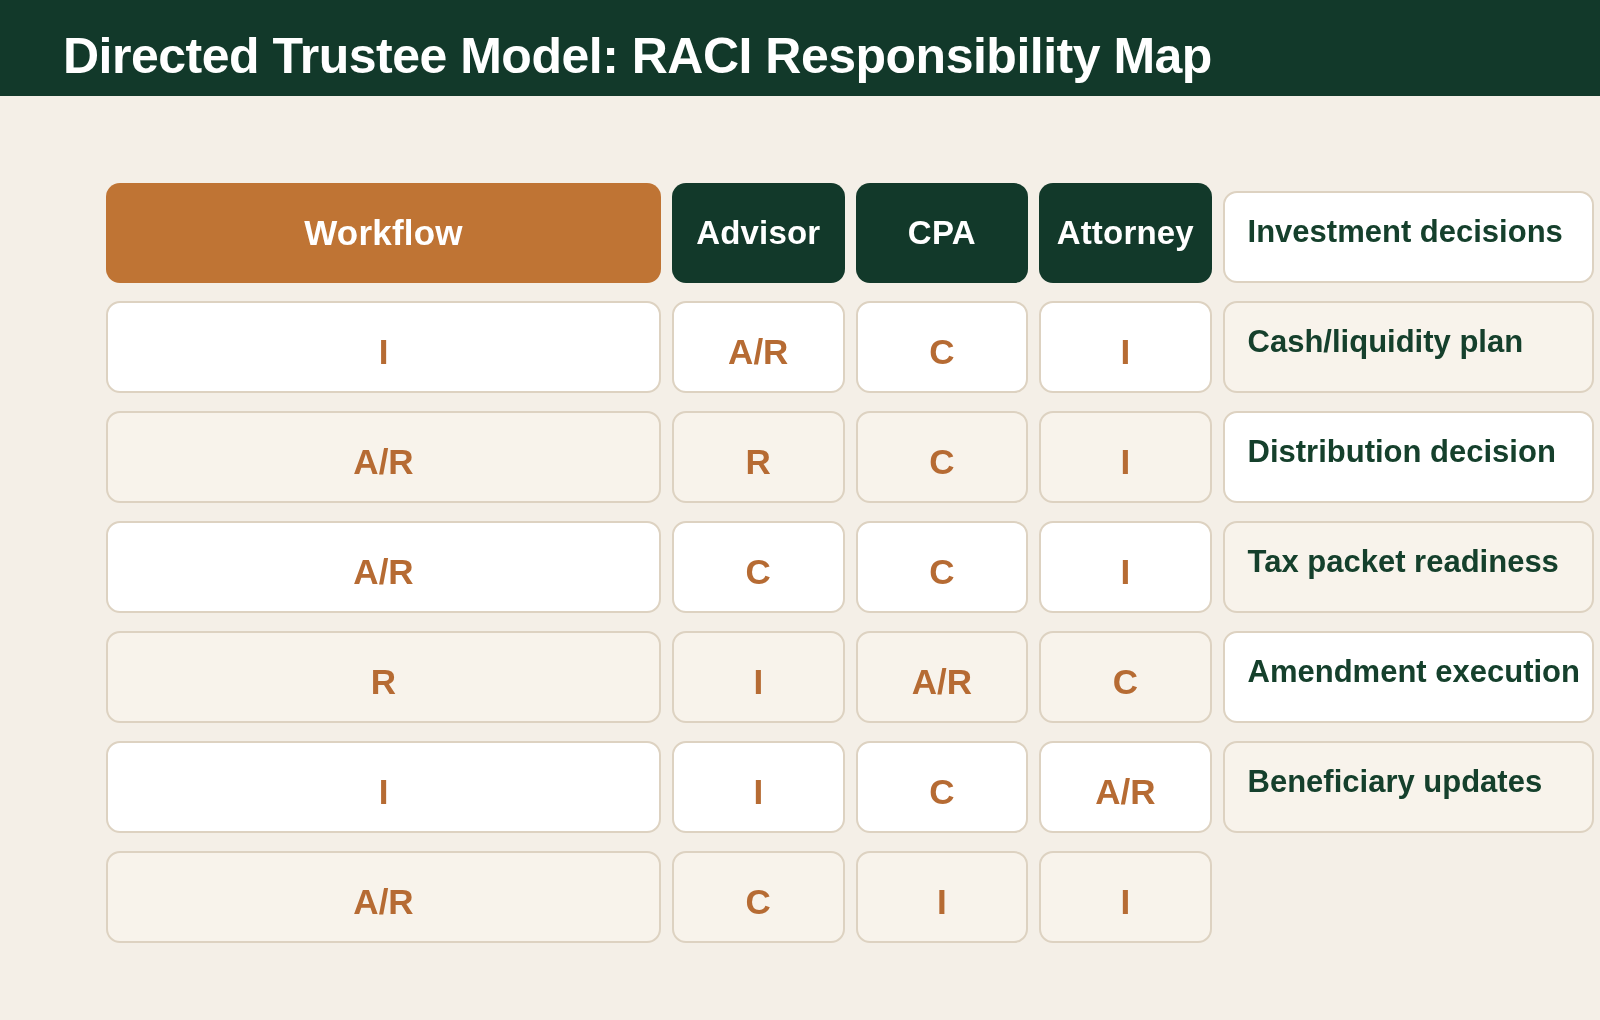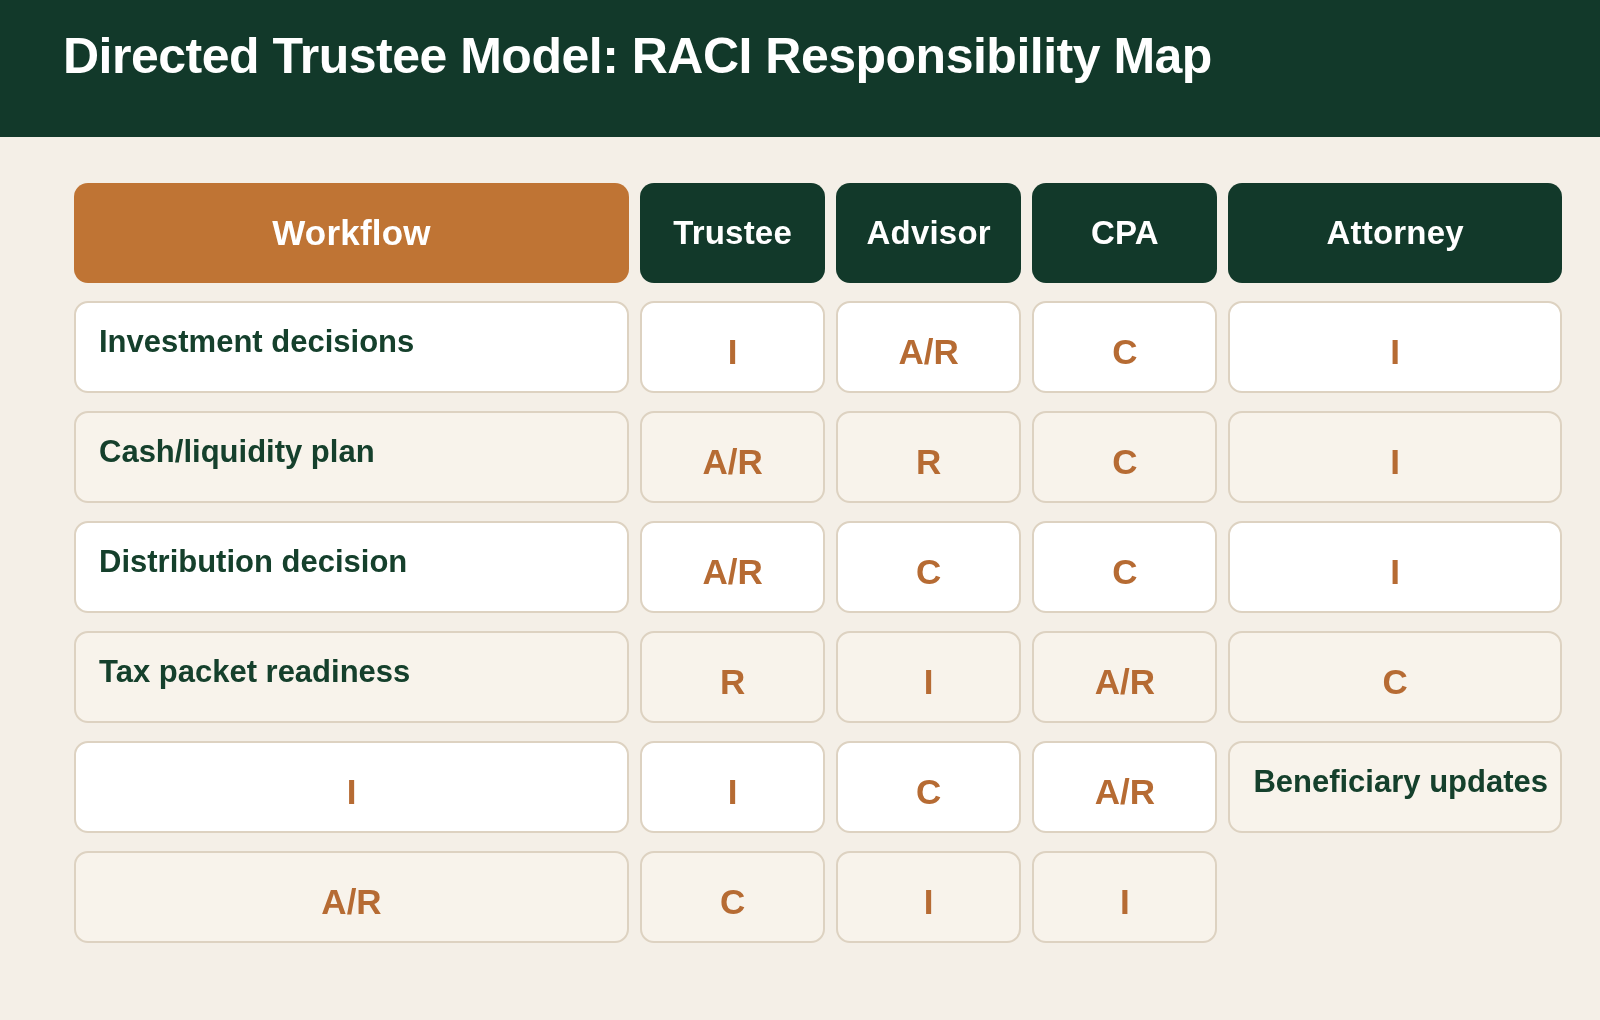--- a/index.html
+++ b/index.html
@@ -4,21 +4,21 @@
 <style>
   * { margin: 0; padding: 0; box-sizing: border-box; }
   html, body {
     width: 1600px; height: 1020px;
     background: #f4efe7;
     font-family: "Liberation Sans", sans-serif;
     overflow: hidden;
     position: relative;
   }
   .banner {
-    width: 1600px; height: 137px;
+    width: 1600px; height: 96px;
     background: #12392a;
     padding: 31px 0 0 63px;
   }
   .banner .title {
     color: #ffffff;
     font-size: 50px;
     font-weight: bold;
     line-height: 1.0;
     letter-spacing: -0.5px;
     white-space: nowrap;
@@ -27,21 +27,21 @@
     color: #dddddl;
     color: #dcdcd6;
     font-size: 30px;
     font-weight: normal;
     margin-top: 9px;
     line-height: 1.0;
     white-space: nowrap;
   }
   .raci-grid {
     position: absolute;
-    left: 74px; top: 183px;
+    left: 106px; top: 183px;
     width: 1488px;
     display: grid;
     grid-template-columns: 555px 1fr 1fr 1fr 1fr;
     grid-template-rows: repeat(7, 100px);
     column-gap: 11px;
     row-gap: 10px;
   }
   .hdr {
     border-radius: 14px;
     display: flex;
@@ -82,21 +82,20 @@
 </head>
 <body>
 
 <div class="banner">
   <div class="title">Directed Trustee Model: RACI Responsibility Map</div>
 </div>
 
 <div class="raci-grid">
 
   <div class="hdr hdr-workflow">Workflow</div>
-  <div class="hdr hdr-role">Trustee</div>
   <div class="hdr hdr-role">Advisor</div>
   <div class="hdr hdr-role">CPA</div>
   <div class="hdr hdr-role">Attorney</div>
 
   <div class="cell label-cell">Investment decisions</div>
   <div class="cell value-cell">I</div>
   <div class="cell value-cell">A/R</div>
   <div class="cell value-cell">C</div>
   <div class="cell value-cell">I</div>
 
@@ -111,20 +110,21 @@
   <div class="cell value-cell">C</div>
   <div class="cell value-cell">C</div>
   <div class="cell value-cell">I</div>
 
   <div class="cell alt label-cell">Tax packet readiness</div>
   <div class="cell alt value-cell">R</div>
   <div class="cell alt value-cell">I</div>
   <div class="cell alt value-cell">A/R</div>
   <div class="cell alt value-cell">C</div>
 
+  <div class="cell label-cell">Amendment execution</div>
   <div class="cell value-cell">I</div>
   <div class="cell value-cell">I</div>
   <div class="cell value-cell">C</div>
   <div class="cell value-cell">A/R</div>
 
   <div class="cell alt label-cell">Beneficiary updates</div>
   <div class="cell alt value-cell">A/R</div>
   <div class="cell alt value-cell">C</div>
   <div class="cell alt value-cell">I</div>
   <div class="cell alt value-cell">I</div>

